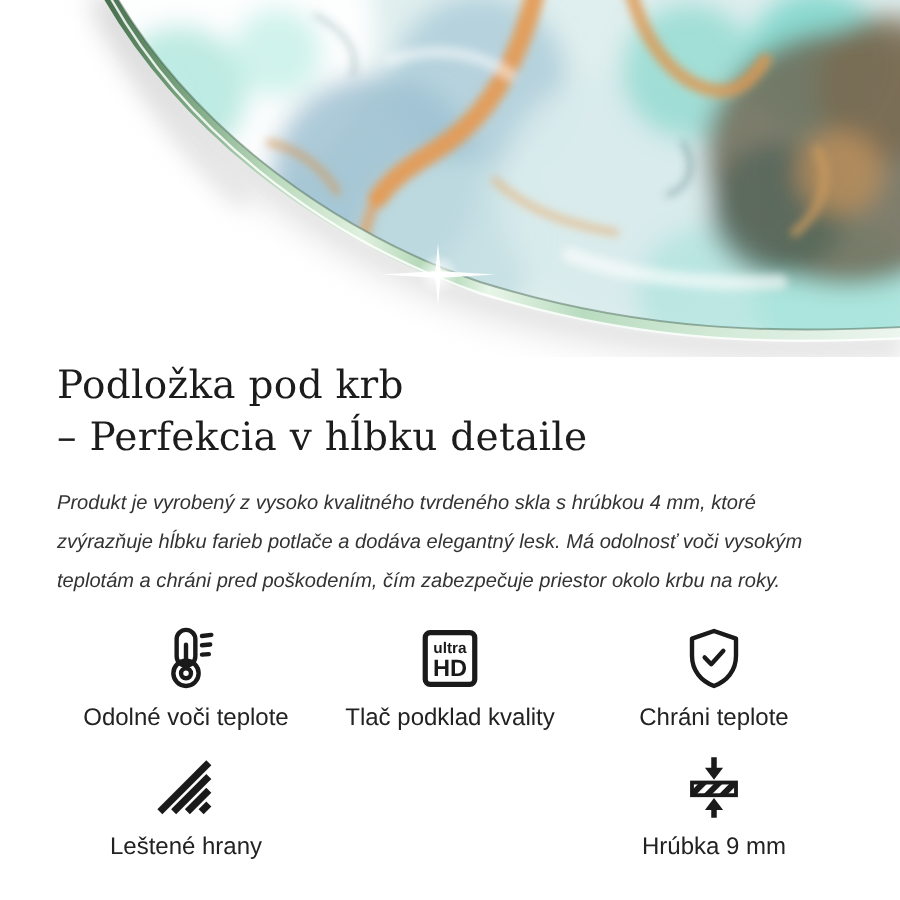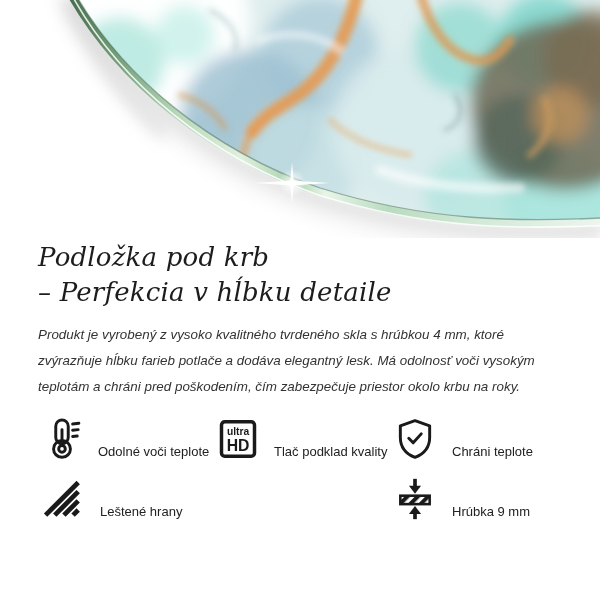--- a/index.html
+++ b/index.html
@@ -12,51 +12,50 @@
   .content{padding:0 38px;}
   h1{
     margin:2px 0 0 0;
     font-family:"DejaVu Serif","Liberation Serif",serif;
     font-weight:400;
     font-size:26px;
     line-height:35px;
     color:#1c1c1c;
     letter-spacing:.2px;
   }
-  h1 span{display:block;font-style:italic;}
+  h1 span{display:block;}
   .desc{
     margin:12px 0 0 0;
     max-width:530px;
     font-size:13.4px;
     line-height:26px;
     color:#333333;
     font-style:italic;
   }
   .features{
     margin-top:16px;
     padding:0 40px;
     display:flex;
     flex-wrap:wrap;
     justify-content:space-between;
   }
   .feature{
     width:168px;
     display:flex;
-    flex-direction:row;
+    flex-direction:column;
     align-items:center;
     margin-bottom:14px;
-    gap:14px;
   }
   .feature .icon-box{
     width:46px;height:46px;
     display:flex;align-items:center;justify-content:center;
   }
   .feature .label{
-    margin-top:24px;
-    font-size:13px;
+    margin-top:8px;
+    font-size:16px;
     color:#222222;
     text-align:center;
     white-space:nowrap;
   }
   .ficon{stroke:#1a1a1a;fill:none;stroke-width:1.6;stroke-linecap:round;stroke-linejoin:round;}
 </style>
 </head>
 <body>
 
 <div class="hero">

